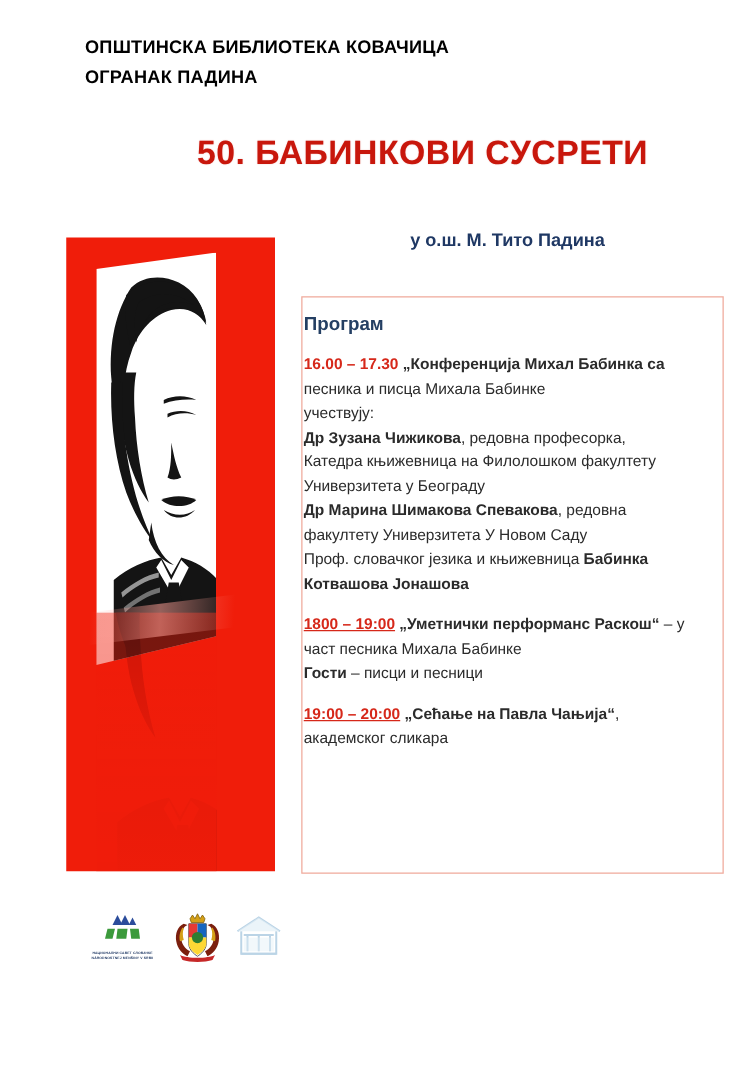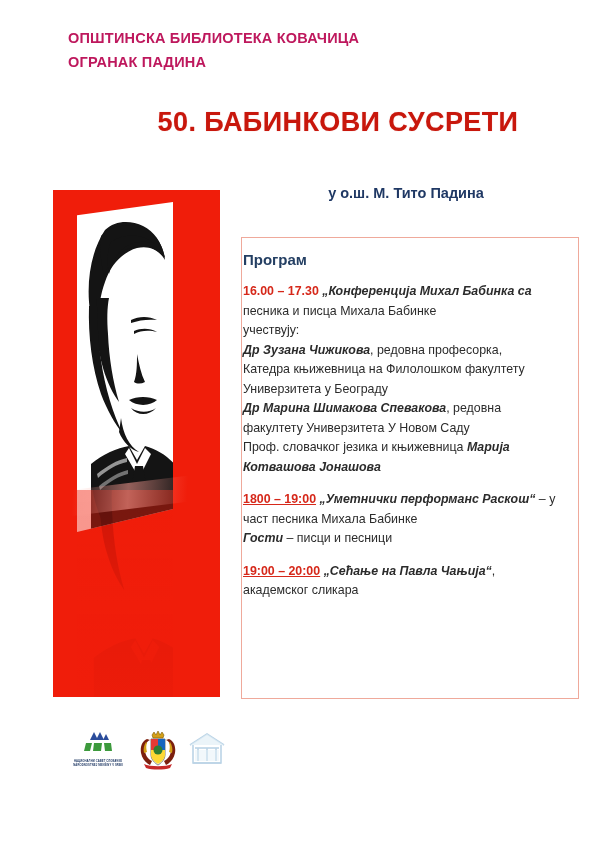--- a/index.html
+++ b/index.html
@@ -13,21 +13,21 @@
     position: relative;
     font-family: "Liberation Sans", "DejaVu Sans", sans-serif;
     overflow: hidden;
   }
 
   
   .org-header {
     position: absolute;
     left: 68px;
     top: 26px;
-    color: #be185d;
+    color: #000000;
     font-size: 14.5px;
     font-weight: bold;
     line-height: 24px;
     letter-spacing: 0.2px;
   }
   .org-header div { white-space: nowrap; }
 
   
   .poster-title {
     position: absolute;
@@ -130,21 +130,21 @@
   .prog-line {
     color: #2B2B2B;
     font-size: 12.4px;
     line-height: 19.5px;
   }
   .time-red {
     color: #D6281A;
     font-weight: bold;
   }
   .time-red.u { text-decoration: underline; }
-  .it { font-style: italic; font-weight: bold; }
+  .it { font-weight: bold; }
 
   
   .logo-row {
     position: absolute;
     left: 68px;
     top: 729px;
     width: 160px;
     height: 48px;
   }
   .logo { position: absolute; top: 0; }
@@ -251,21 +251,21 @@
   <div id="program-blocks">
       <div class="prog-block">
         <div class="prog-line"><span class="time-red">16.00 – 17.30</span> <span class="it">„Конференција Михал Бабинка са</span></div>
         <div class="prog-line"><span>песника и писца Михала Бабинке</span></div>
         <div class="prog-line"><span>учествују:</span></div>
         <div class="prog-line"><span class="it">Др Зузана Чижикова</span><span>, редовна професорка,</span></div>
         <div class="prog-line"><span>Катедра књижевница на Филолошком факултету</span></div>
         <div class="prog-line"><span>Универзитета у Београду</span></div>
         <div class="prog-line"><span class="it">Др Марина Шимакова Спевакова</span><span>, редовна</span></div>
         <div class="prog-line"><span>факултету Универзитета У Новом Саду</span></div>
-        <div class="prog-line"><span>Проф. словачког језика и књижевница </span><span class="it">Марија</span></div>
+        <div class="prog-line"><span>Проф. словачког језика и књижевница </span><span class="it">Бабинка</span></div>
         <div class="prog-line"><span class="it">Котвашова Јонашова</span></div>
       </div>
       <div class="prog-block">
         <div class="prog-line"><span class="time-red u">1800 – 19:00</span> <span class="it">„Уметнички перформанс Раскош“</span><span> – у</span></div>
         <div class="prog-line"><span>част песника Михала Бабинке</span></div>
         <div class="prog-line"><span class="it">Гости</span><span> – писци и песници</span></div>
       </div>
       <div class="prog-block">
         <div class="prog-line"><span class="time-red u">19:00 – 20:00</span> <span class="it">„Сећање на Павла Чањија“</span><span>,</span></div>
         <div class="prog-line"><span>академског сликара</span></div>

